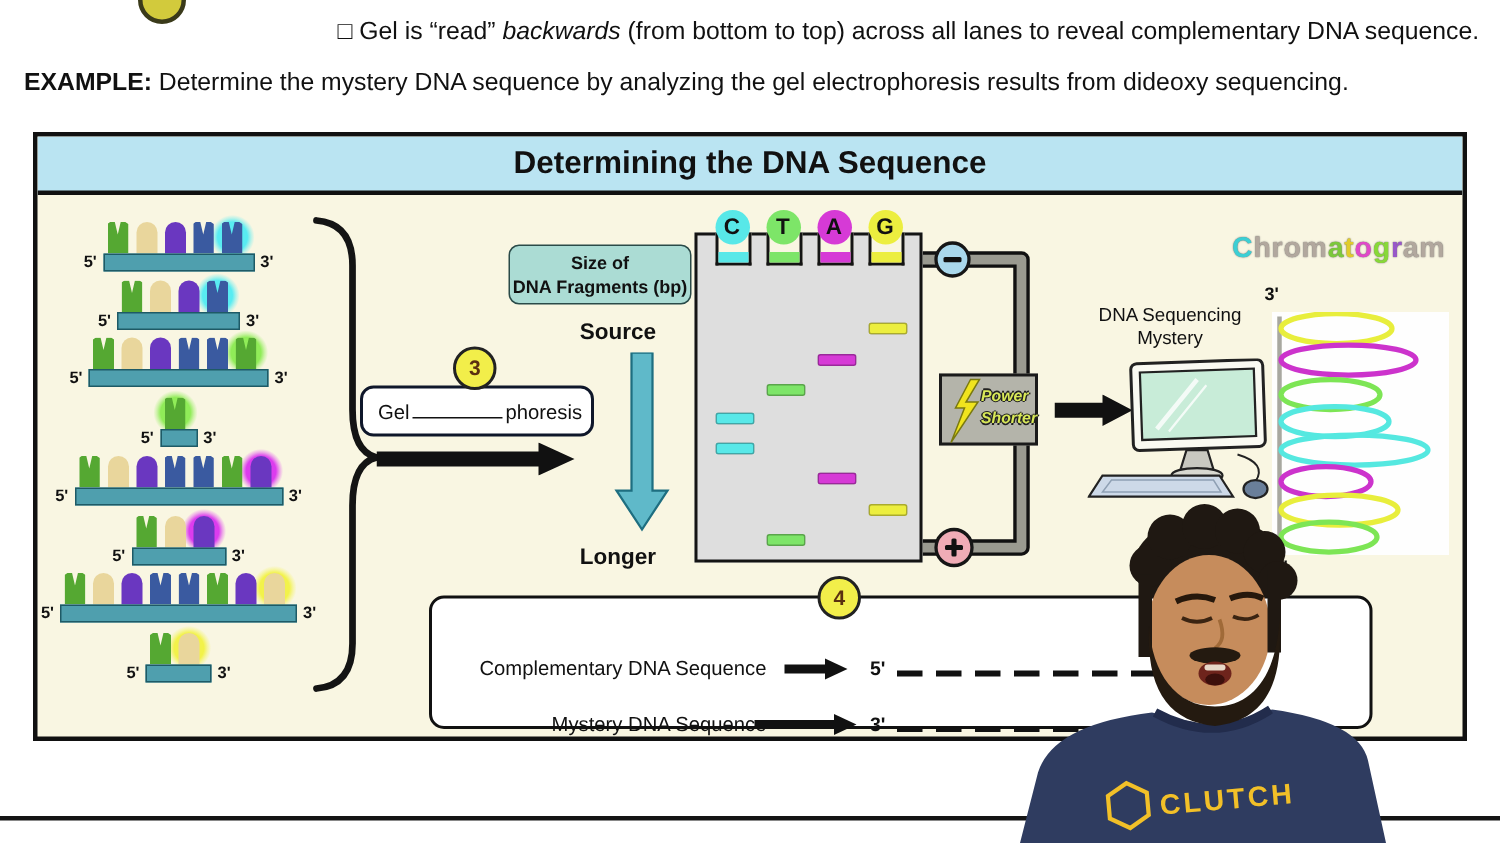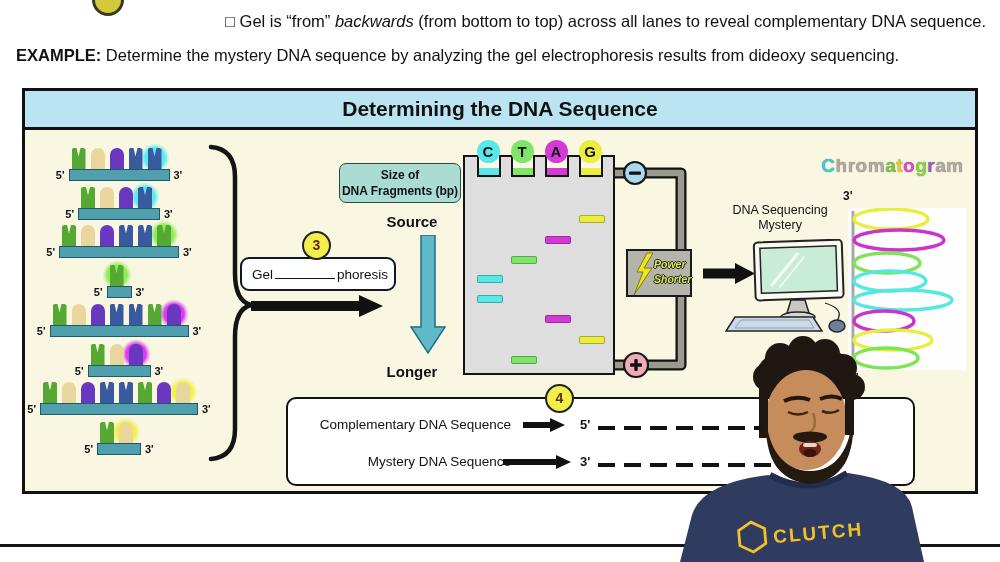--- a/index.html
+++ b/index.html
@@ -47,37 +47,37 @@
               text-shadow:-1px 0 #222,1px 0 #222,0 -1px #222,0 1px #222;}
   
   #computer-label{left:690px;top:112px;width:130px;text-align:center;font-size:12.5px;line-height:15px;}
   
   #chromo-title{left:770px;top:64px;width:195px;text-align:center;font-size:19px;font-weight:bold;letter-spacing:.5px;}
   #chromo-title span{text-shadow:0 0 1px #555;}
   #chromo-panel{left:823px;top:117px;width:118px;height:162px;background:#fefefe;}
   .prime-label{position:absolute;font-size:12px;font-weight:bold;}
   
   #seq-box{left:261px;top:306px;width:625px;height:85px;background:#fff;border:2px solid #111;border-radius:10px;}
-  .seq-row{position:absolute;left:0;right:0;height:20px;}
+  .seq-row{position:absolute;left:0;right:0;height:20px;margin-top:21px;}
   .seq-label{position:absolute;left:8px;width:215px;text-align:right;font-size:13.5px;line-height:20px;}
   .barrow{position:absolute;height:14px;top:3px;}
   .barrow .sh{position:absolute;left:0;top:4px;height:6px;background:#111;right:14px;}
   .barrow::after{content:'';position:absolute;right:0;top:0;border-left:15px solid #111;
                  border-top:7px solid transparent;border-bottom:7px solid transparent;}
   .seq-end{position:absolute;font-size:13px;font-weight:bold;line-height:20px;}
   .dash{position:absolute;top:11px;width:17px;height:3.5px;background:#111;}
   #bottom-line{left:0;top:544px;width:1000px;height:3px;background:#151515;z-index:10;}
   #presenter{left:660px;top:325px;width:340px;height:237px;z-index:60;}
 </style>
 </head>
 <body>
 
 <div class="abs" id="top-badge"></div>
 
-<div class="abs" id="bullet-line"><span>□ Gel is “from” </span><i>backwards</i><span> (from bottom to top) across all lanes to reveal complementary DNA sequence.</span></div>
+<div class="abs" id="bullet-line"><span>□ Gel is “read” </span><i>backwards</i><span> (from bottom to top) across all lanes to reveal complementary DNA sequence.</span></div>
 <div class="abs" id="example-line"><b>EXAMPLE:</b><span> Determine the mystery DNA sequence by analyzing the gel electrophoresis results from dideoxy sequencing.</span></div>
 
 <div class="abs" id="diagram">
   <div class="abs" id="title-bar">
     <span>Determining the DNA Sequence</span>
   </div>
 
   <div class="abs" id="fragment-list" style="left:0;top:0;width:230px;height:400px;">
       <div style="position: absolute; left: 0px; top: 0px;">
         <div class="glow" style="position: absolute; left: 113.5px; top: 51px; background: radial-gradient(closest-side, rgb(88, 236, 242) 62%, rgba(88, 236, 242, 0.4) 78%, transparent 92%);"></div>

